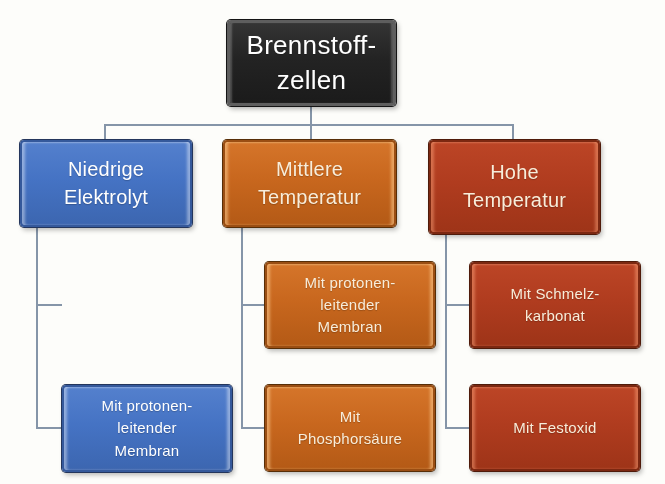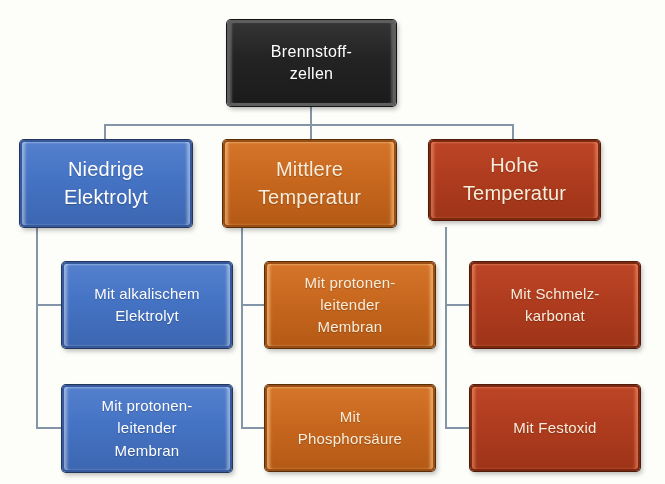--- a/index.html
+++ b/index.html
@@ -77,21 +77,21 @@
     background:linear-gradient(180deg,#bc4526 0%,#b03c1f 45%,#9e3418 100%);
     border:2px solid #7c2811;
     color:#f8edda;
     box-shadow:
       0 0 0 1px #4f1b0a,
       2px 3px 5px rgba(0,0,0,.28),
       inset 4px 0 3px -1px rgba(255,170,130,.45),
       inset -4px 0 3px -1px rgba(255,170,130,.45),
       inset 0 2px 2px -1px rgba(255,190,150,.25);
   }
-  .t-root .lbl{font-size:16px;line-height:1.35;letter-spacing:.3px;}
+  .t-root .lbl{font-size:26px;line-height:1.35;letter-spacing:.3px;}
   .t-l2 .lbl{font-size:20px;line-height:1.38;letter-spacing:.2px;}
   .t-l3 .lbl{font-size:15px;line-height:1.48;letter-spacing:.2px;}
 </style>
 </head>
 <body>
 
 <div class="canvas">
 
   <div class="line" style="left:310px;top:106px;width:2px;height:19px;"></div>
   <div class="line" style="left:104px;top:124px;width:410px;height:2px;"></div>
@@ -117,29 +117,25 @@
   </div>
 
   <div class="node c-blue t-l2" style="left:20px;top:140px;width:172px;height:87px;">
     <span class="lbl">Niedrige
 Elektrolyt</span>
   </div>
   <div class="node c-orange t-l2" style="left:223px;top:140px;width:173px;height:87px;">
     <span class="lbl">Mittlere
 Temperatur</span>
   </div>
-  <div class="node c-red t-l2" style="left:429px;top:140px;width:171px;height:80px;">
+  <div class="node c-red t-l2" style="left:429px;top:140px;width:171px;height:94px;">
     <span class="lbl">Hohe
 Temperatur</span>
   </div>
 
-  <div class="node c-blue t-l3" style="left:62px;top:262px;width:170px;height:86px;">
-    <span class="lbl">Mit alkalischem
-Elektrolyt</span>
-  </div>
   <div class="node c-blue t-l3" style="left:62px;top:385px;width:170px;height:87px;">
     <span class="lbl">Mit protonen-
 leitender
 Membran</span>
   </div>
 
   <div class="node c-orange t-l3" style="left:265px;top:262px;width:170px;height:86px;">
     <span class="lbl">Mit protonen-
 leitender
 Membran</span>

